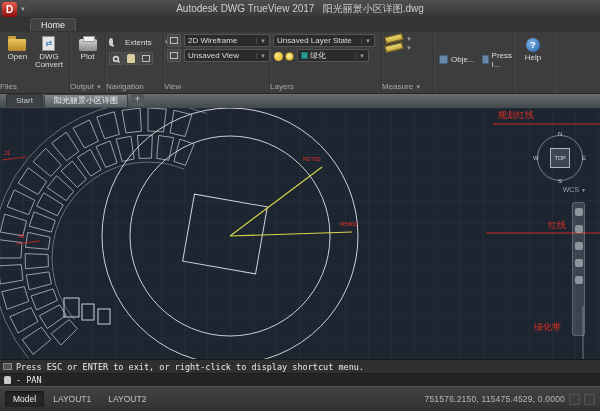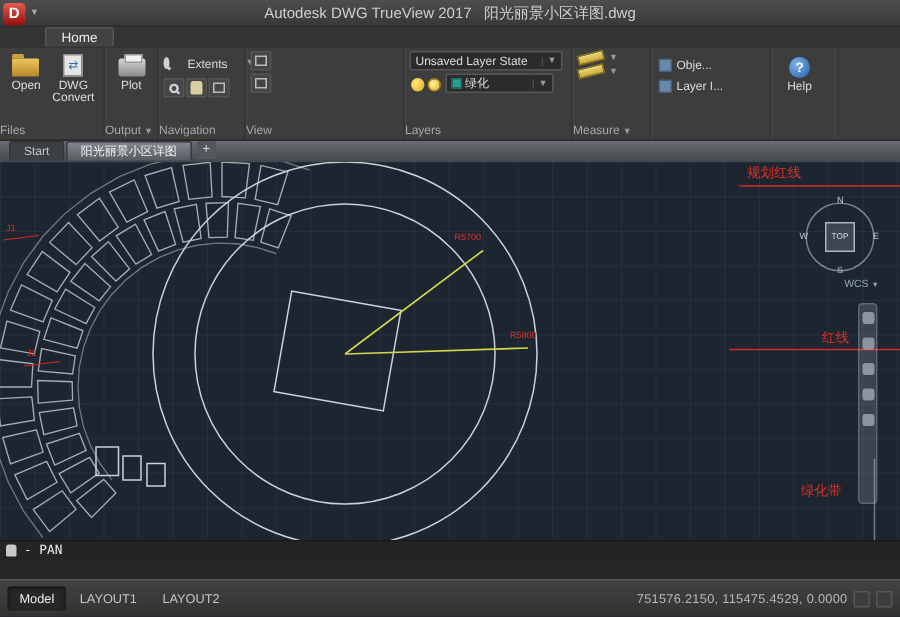--- a/index.html
+++ b/index.html
@@ -49,21 +49,21 @@
   .w84{width:86px}.w104{width:102px}.w70{width:72px}
 
   .bulb-icon{width:9px;height:9px;border-radius:50%;background:radial-gradient(circle at 35% 35%,#ffe878,#d8a820);margin:2px 1px 0}
   .sun-icon{width:9px;height:9px;border-radius:50%;background:radial-gradient(circle at 40% 40%,#fff2a0,#e0b830);border:1px solid #a88418;margin:2px 1px 0}
   .chip{width:7px;height:7px;background:#2a9d8f;border:1px solid #1a6d63;margin-right:2px}
 
   .measrows{display:flex;flex-direction:column;gap:2px;padding-top:1px}
   .measbtn{display:flex;align-items:center;gap:3px}
   .ruler-icon{width:18px;height:7px;background:linear-gradient(#eadc7c,#c8a838);border:1px solid #8a7020;transform:rotate(-14deg)}
 
-  .objcol{display:flex;flex-direction:column;gap:3px;padding-top:4px}
+  .objcol{display:flex;flex-direction:row;gap:3px;padding-top:4px}
   .minibtn{display:flex;align-items:center;font-size:8px;color:#ddd;padding:1px 2px}
   .tinyicon{width:9px;height:9px;background:#6a88a8;border:1px solid #47607c;border-radius:1px;margin-right:3px}
 
   .help-icon{width:14px;height:14px;border-radius:50%;background:radial-gradient(circle at 35% 35%,#7fb3e8,#1f5fa8);color:#fff;font-size:9px;font-weight:bold;display:flex;align-items:center;justify-content:center;margin-top:3px}
 
   
   .doctabs{flex:0 0 14px;background:linear-gradient(#686e73,#42474b);display:flex;align-items:flex-start;padding-left:6px}
   .dtab{height:13px;line-height:12px;font-size:8px;padding:0 9px;border-radius:2px 2px 0 0;margin-right:1px;white-space:nowrap}
   .dtab.start{background:#3c4044;color:#c6c6c6;border:1px solid #33373a;border-bottom:none}
   .dtab.active{background:linear-gradient(#81878d,#565c61);color:#f2f2f2;border:1px solid #3a3e42;border-bottom:none}
@@ -169,20 +169,30 @@
 
     <div class="panel" style="width:106px">
       <div class="pcontent">
         <div class="viewcols">
           <div class="iconcol">
             <div class="sic">
                 <div class="box-icon"></div>
               </div>
             <div class="sic" style="margin-top:2px">
                 <div class="box-icon"></div>
+              </div>
+          </div>
+          <div class="combocol">
+            <div class="combo w84">
+                <span>2D Wireframe</span>
+                <span class="carr">▼</span>
+              </div>
+            <div class="combo w84">
+                <span>Unsaved View</span>
+                <span class="carr">▼</span>
               </div>
           </div>
         </div>
       </div>
       <div class="plabel"><span>View</span></div>
     </div>
 
     <div class="panel" style="width:112px">
       <div class="pcontent" style="flex-direction:column;gap:2px">
         <div class="combo w104">
@@ -220,21 +230,21 @@
 
     <div class="panel" style="width:80px">
       <div class="pcontent">
         <div class="objcol">
           <div class="minibtn">
               <span class="tinyicon"></span>
               <span>Obje...</span>
             </div>
           <div class="minibtn">
               <span class="tinyicon"></span>
-              <span>Layer I...</span>
+              <span>Press I...</span>
             </div>
         </div>
       </div>
       <div class="plabel"></div>
     </div>
 
     <div class="panel" style="width:42px;border-right:none">
       <div class="pcontent">
         <div class="bigbtn">
           <div class="help-icon">?</div>
@@ -333,20 +343,24 @@
     <div class="navbar">
       <div class="nbi"></div>
       <div class="nbi"></div>
       <div class="nbi"></div>
       <div class="nbi"></div>
       <div class="nbi"></div>
     </div>
   </div>
 
   <div class="cmd">
+    <div class="cmdrow1">
+      <div class="kbd-icon"></div>
+      <span class="cmdtext">Press ESC or ENTER to exit, or right-click to display shortcut menu.</span>
+    </div>
     <div class="cmdrow2">
       <div class="panhand-icon"></div>
       <span class="cmdtext">- PAN</span>
     </div>
   </div>
 
   <div class="status">
     <div class="stab active">Model</div>
     <div class="stab">LAYOUT1</div>
     <div class="stab">LAYOUT2</div>

